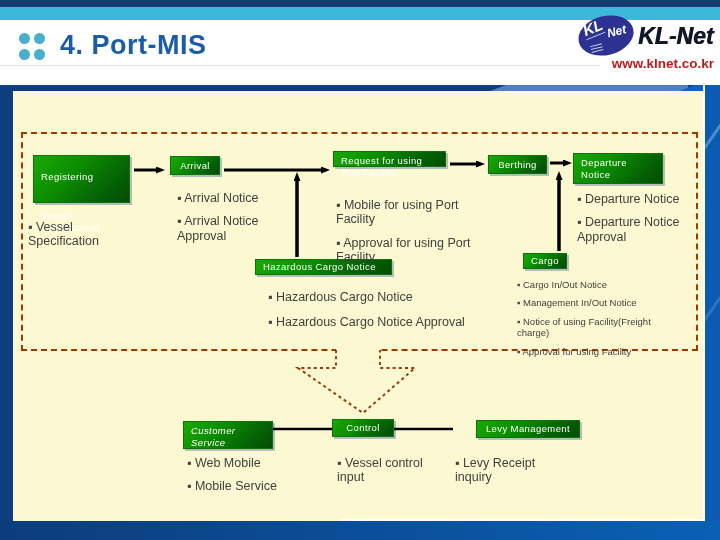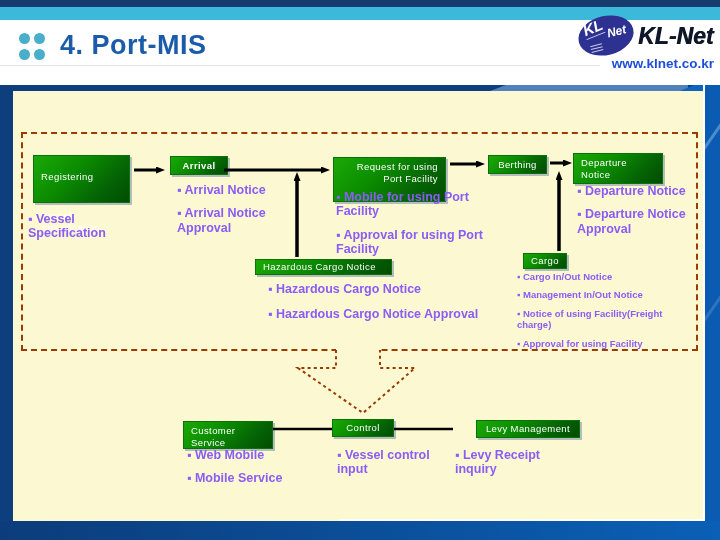--- a/index.html
+++ b/index.html
@@ -17,21 +17,21 @@
 
   .logo-ellipse{left:578px;top:16px;width:56px;height:39px;background:#2d3192;border-radius:50%;
                 transform:rotate(-14deg);}
   .logo-kl{position:absolute;left:7px;top:0px;color:#fff;font-weight:bold;font-style:italic;
            font-size:15px;transform:rotate(-8deg);border-bottom:1px solid rgba(255,255,255,.8);}
   .logo-net{position:absolute;right:7px;top:11px;color:#fff;font-weight:bold;font-style:italic;font-size:12px;}
   .logo-tiny{position:absolute;left:10px;top:26px;}
   .logo-tiny i{display:block;width:12px;height:1px;background:rgba(255,255,255,.75);margin-bottom:2px;}
   .logo-wordmark{left:638px;top:23px;font-size:23px;font-weight:bold;font-style:italic;color:#0f172a;
                  text-shadow:.6px 0 0 #0d0d16;letter-spacing:0;}
-  .site-url{right:6px;top:56px;font-size:13.5px;font-weight:bold;color:#1d4ed8;}
+  .site-url{right:6px;top:56px;font-size:13.5px;font-weight:bold;color:#b91c1c;}
 
   
   .hdr-border{left:0;top:85px;width:720px;height:6px;background:#0d3e7e;}
   .hdr-border-seg2{left:490px;top:85px;width:198px;height:6px;background:#4e81bd;
                    clip-path:polygon(16px 0,100% 0,100% 100%,0 100%);}
   .hdr-border-seg3{left:680px;top:85px;width:40px;height:6px;background:#0e63be;
                    clip-path:polygon(14px 0,100% 0,100% 100%,0 100%);}
   .left-band{left:0;top:85px;width:13px;height:455px;background:#0d3e7e;}
   .bottom-band{left:0;top:521px;width:720px;height:19px;
                background:linear-gradient(90deg,#0c3c7b,#0a60b6);}
@@ -48,21 +48,21 @@
 
   
   .gbox{position:absolute;box-sizing:border-box;color:#fff;font-size:9.5px;letter-spacing:.4px;
         line-height:1.25;white-space:pre-line;padding:3px 7px;
         background:linear-gradient(135deg,#1aa906 0%,#0c8d00 38%,#056505 72%,#024c01 100%);
         border:1px solid #0b720b;box-shadow:2px 2px 0 rgba(108,132,158,.5);}
   .gbox.center{display:flex;align-items:center;justify-content:center;padding:0;text-align:center;}
   .gb2{margin-top:15px;white-space:pre-line;}
 
   
-  .bul{position:absolute;font-weight:bold;color:#8b5cf6;font-size:12.5px;line-height:1.15;}
+  .bul{position:absolute;font-weight:normal;color:#404040;font-size:12.5px;line-height:1.15;margin-top:8px;}
   .bul .b{margin-bottom:9px;white-space:pre-line;}
   .bul .b:last-child{margin-bottom:0;}
   .bul.wide .b{margin-bottom:11px;}
   .bul.small{font-size:9.5px;line-height:1.2;}
   .bul.small .b{margin-bottom:7px;}
 
   svg.flow{position:absolute;left:0;top:0;pointer-events:none;}
 </style>
 </head>
 <body>
@@ -104,29 +104,29 @@
     <span class="stripe s2"></span>
   </div>
 
   <div class="abs dashed-rect"></div>
 
   <div class="gbox" style="left:33px;top:155px;width:97px;height:48px;">
     <div>Registering</div>
     <div class="gb2">Vessel
 Specification</div>
   </div>
-  <div class="gbox center" style="left:170px;top:156px;width:58px;height:19px;font-weight:bold;">Arrival</div>
-  <div class="gbox" style="left:333px;top:157px;width:113px;height:45px;text-align:right;">Request for using
+  <div class="gbox center" style="left:170px;top:156px;width:50px;height:19px;">Arrival</div>
+  <div class="gbox" style="left:333px;top:151px;width:113px;height:16px;">Request for using
 Port Facility</div>
   <div class="gbox center" style="left:488px;top:155px;width:59px;height:19px;">Berthing</div>
   <div class="gbox" style="left:573px;top:153px;width:90px;height:31px;">Departure
 Notice</div>
   <div class="gbox" style="left:255px;top:259px;width:137px;height:16px;padding:1px 7px;">Hazardous Cargo Notice</div>
   <div class="gbox center" style="left:523px;top:253px;width:44px;height:16px;">Cargo</div>
-  <div class="gbox" style="left:183px;top:421px;width:90px;height:28px;">Customer
+  <div class="gbox" style="left:183px;top:421px;width:90px;height:28px;font-style:italic;">Customer
 Service</div>
   <div class="gbox center" style="left:332px;top:419px;width:62px;height:18px;">Control</div>
   <div class="gbox center" style="left:453px;top:420px;width:104px;height:18px;margin-left:23px;">Levy Management</div>
 
   <div class="bul" style="left:28px;top:212px;width:100px;">
     <div class="b">▪ Vessel
 Specification</div>
   </div>
   <div class="bul" style="left:177px;top:183px;width:120px;">
     <div class="b">▪ Arrival Notice</div>

